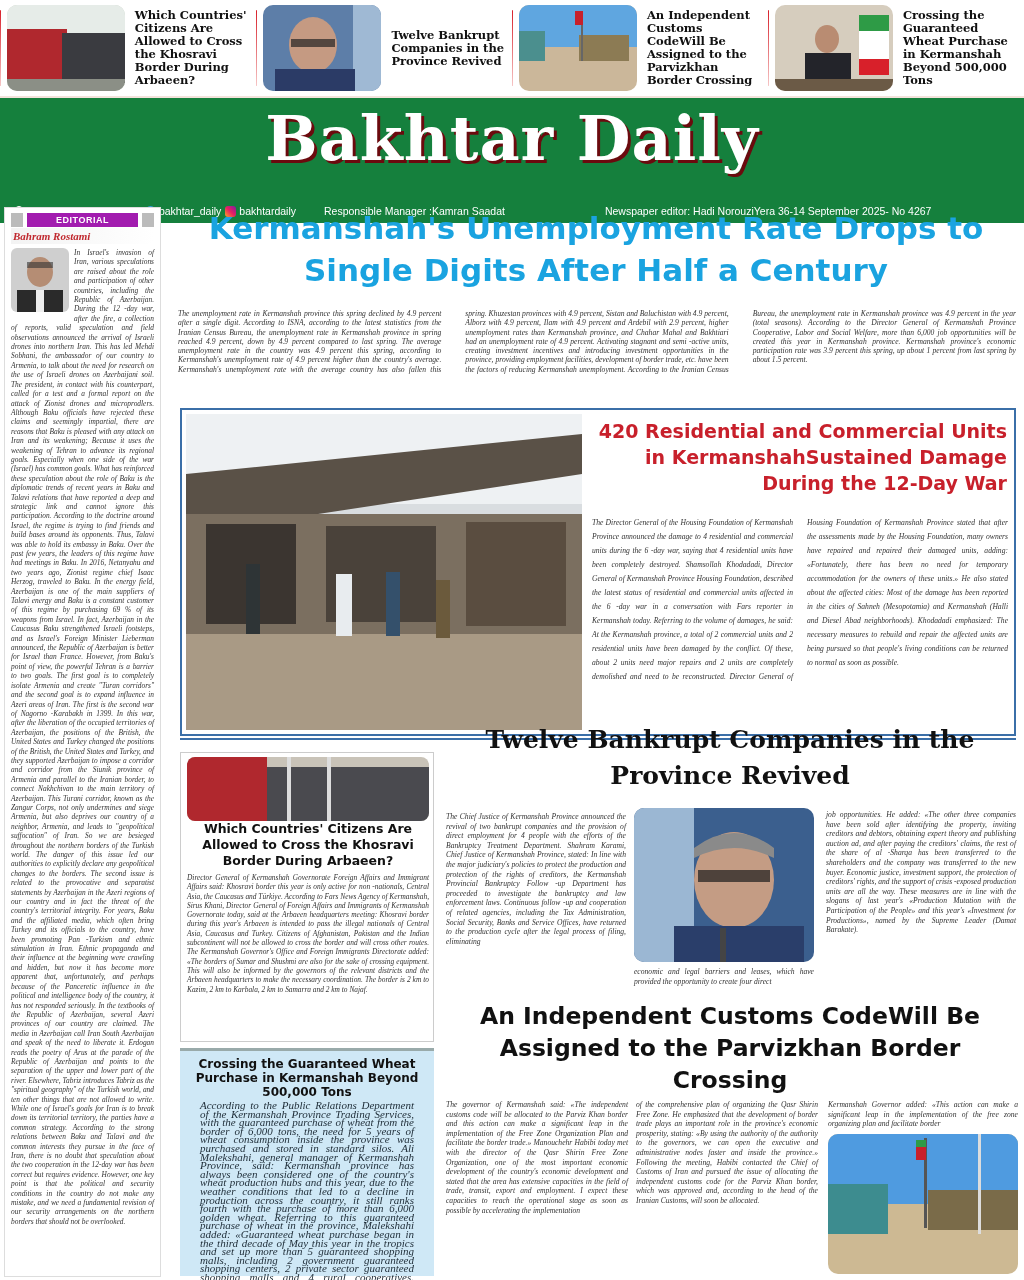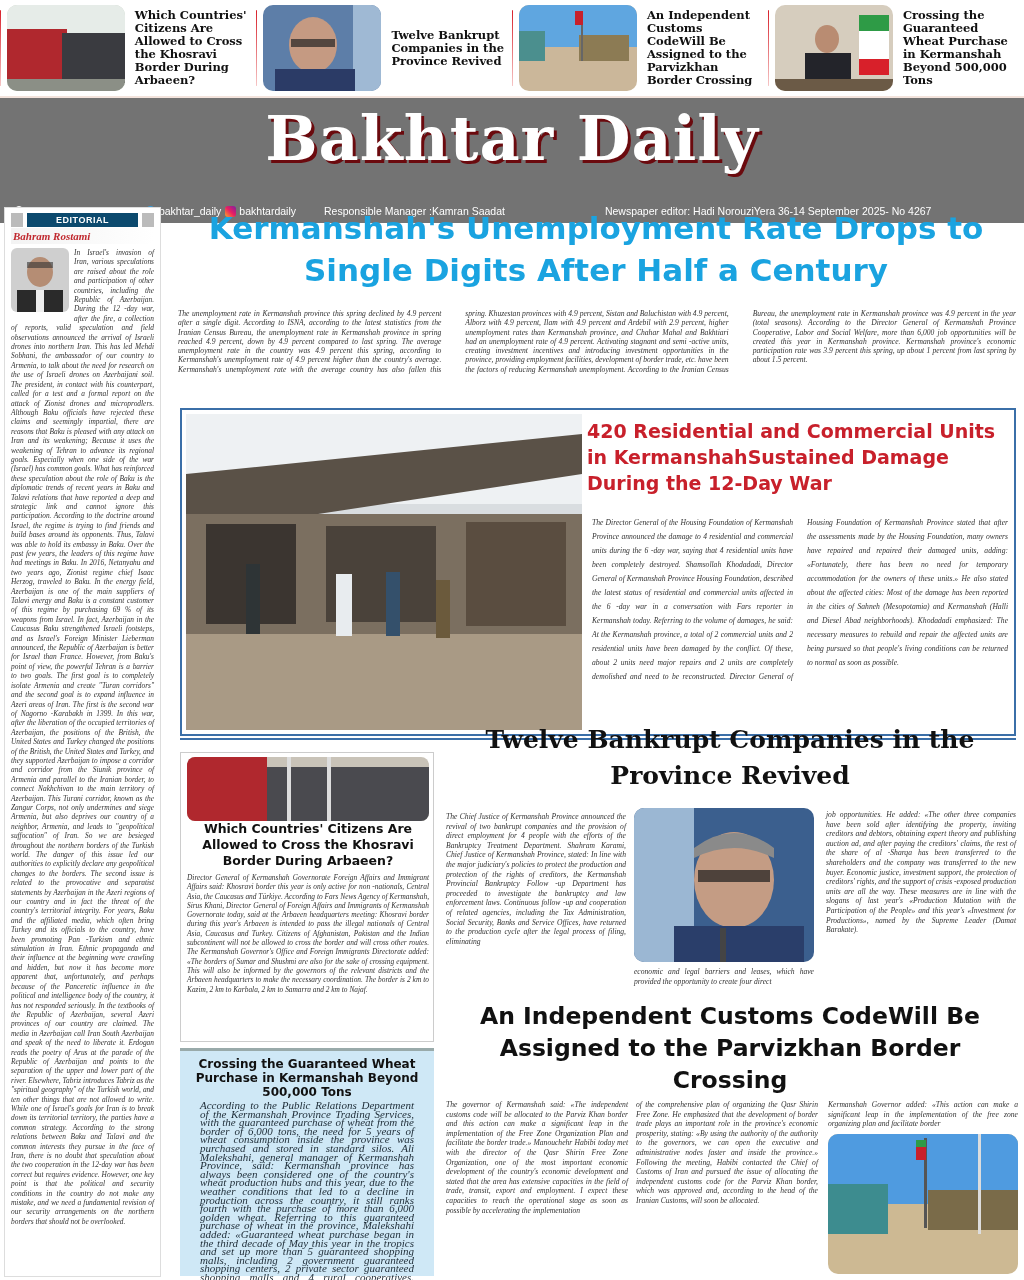--- a/index.html
+++ b/index.html
@@ -7,47 +7,47 @@
   body { font-family: "DejaVu Serif", serif; color: #222; position: relative; }
 
   
   .teasers { position: absolute; left: 0; top: 0; width: 1024px; height: 98px; background: #fff; display: flex; border-bottom: 2px solid #f3e3dc; }
   .teaser { flex: 1; display: flex; align-items: center; padding: 6px 4px 6px 0; position: relative; }
   .teaser .bar { width: 4px; height: 76px; background: linear-gradient(#d8202a, #f6c6c6); margin-right: 6px; border-radius: 1px; }
   .teaser .thumb { width: 118px; height: 86px; border-radius: 10px; overflow: hidden; flex: 0 0 auto; margin-right: 10px; }
   .teaser .ttl { font-family: "DejaVu Serif", serif; font-weight: bold; font-size: 11.5px; line-height: 13px; color: #111; }
 
   
-  .masthead { position: absolute; left: 0; top: 98px; width: 1024px; height: 125px; background: #737373; }
+  .masthead { position: absolute; left: 0; top: 98px; width: 1024px; height: 125px; background: #15803d; }
   .masthead .logo { position: absolute; left: 0; right: 0; top: 4px; text-align: center; font-family: "DejaVu Serif", serif; font-weight: bold; font-size: 62px; color: #fff; letter-spacing: 1px; text-shadow: 3px 3px 0 #6b0a0e; }
   .masthead .info { position: absolute; left: 14px; right: 14px; bottom: 6px; display: flex; align-items: center; font-family: "Liberation Sans Narrow", "Liberation Sans", sans-serif; font-size: 10.5px; color: #fff; white-space: nowrap; }
   .masthead .info span { display: inline-flex; align-items: center; }
   .ico { display: inline-block; width: 11px; height: 11px; border-radius: 3px; margin-right: 3px; }
   .ico.globe { border-radius: 50%; border: 1.5px solid #fff; width: 10px; height: 10px; }
   .ico.tg { background: #3aa0e0; border-radius: 50%; }
   .ico.ig { background: linear-gradient(45deg,#f9a825,#e91e63,#7b1fa2); }
 
   
   .editorial { position: absolute; left: 4px; top: 207px; width: 157px; height: 1070px; border: 1px solid #ddd; background: #fff; padding: 4px 6px; }
   .ed-label { display: flex; align-items: center; gap: 4px; height: 16px; }
   .ed-label .side { width: 12px; height: 14px; background: #bbb; }
-  .ed-label .mid { flex: 1; background: #0c4a6e; color: #fff; font-family: "Liberation Sans", sans-serif; font-size: 9px; font-weight: bold; text-align: center; line-height: 14px; letter-spacing: 0.5px; }
+  .ed-label .mid { flex: 1; background: #a21caf; color: #fff; font-family: "Liberation Sans", sans-serif; font-size: 9px; font-weight: bold; text-align: center; line-height: 14px; letter-spacing: 0.5px; }
   .ed-title { font-family: "DejaVu Serif", serif; font-weight: bold; font-size: 15.5px; line-height: 18px; text-align: center; margin: 6px 0 4px; color: #111; }
   .ed-author { font-family: "Liberation Serif", serif; font-style: italic; font-weight: bold; color: #c0282e; font-size: 11px; background: linear-gradient(90deg,#f3f3f3,#fff); padding: 2px 2px; margin-bottom: 4px; }
   .ed-photo { float: left; width: 58px; height: 64px; border-radius: 6px; margin: 0 5px 2px 0; overflow: hidden; }
   .ed-body { font-family: "Liberation Serif", serif; font-style: italic; font-size: 7.4px; line-height: 9.4px; text-align: justify; color: #333; }
 
   
   .main-head { position: absolute; left: 172px; top: 207px; width: 848px; text-align: center; font-family: "DejaVu Sans", sans-serif; font-weight: bold; color: #1aa3e0; font-size: 31px; line-height: 42px; }
   .lead-text { position: absolute; left: 178px; top: 309px; width: 838px; column-count: 3; column-gap: 24px; font-family: "Liberation Serif", serif; font-style: italic; font-size: 7.6px; line-height: 9.3px; text-align: justify; color: #333; }
 
   
   .housing { position: absolute; left: 180px; top: 408px; width: 836px; height: 328px; border: 2px solid #3b6fa8; background: #fff; }
   .housing .photo { position: absolute; left: 4px; top: 4px; width: 396px; height: 316px; overflow: hidden; }
-  .housing .h-title { position: absolute; left: 405px; top: 8px; width: 420px; text-align: left; font-family: "DejaVu Sans", sans-serif; font-weight: bold; color: #c8202b; font-size: 19px; line-height: 26px; }
+  .housing .h-title { position: absolute; left: 405px; top: 8px; width: 420px; text-align: right; font-family: "DejaVu Sans", sans-serif; font-weight: bold; color: #c8202b; font-size: 19px; line-height: 26px; }
   .housing .h-body { position: absolute; left: 410px; top: 106px; width: 416px; column-count: 2; column-gap: 14px; font-family: Liberation Serif, serif; font-style: italic; font-size: 7.6px; line-height: 14px; text-align: justify; color: #333; }
   .divider-blue { position: absolute; left: 180px; top: 738px; width: 836px; height: 2px; background: #3b6fa8; }
 
   
   .khosravi { position: absolute; left: 180px; top: 752px; width: 254px; height: 290px; border: 1px solid #ccc; }
   .khosravi .photo { position: absolute; left: 6px; top: 4px; width: 242px; height: 64px; border-radius: 8px; overflow: hidden; }
   .khosravi .k-title { position: absolute; left: 4px; top: 68px; width: 246px; text-align: center; font-family: "DejaVu Sans", sans-serif; font-weight: bold; font-size: 12.5px; line-height: 16px; color: #111; }
   .khosravi .k-body { position: absolute; left: 6px; top: 120px; width: 242px; font-family: "Liberation Serif", serif; font-style: italic; font-size: 7.4px; line-height: 9.3px; text-align: justify; color: #333; }
 
   

